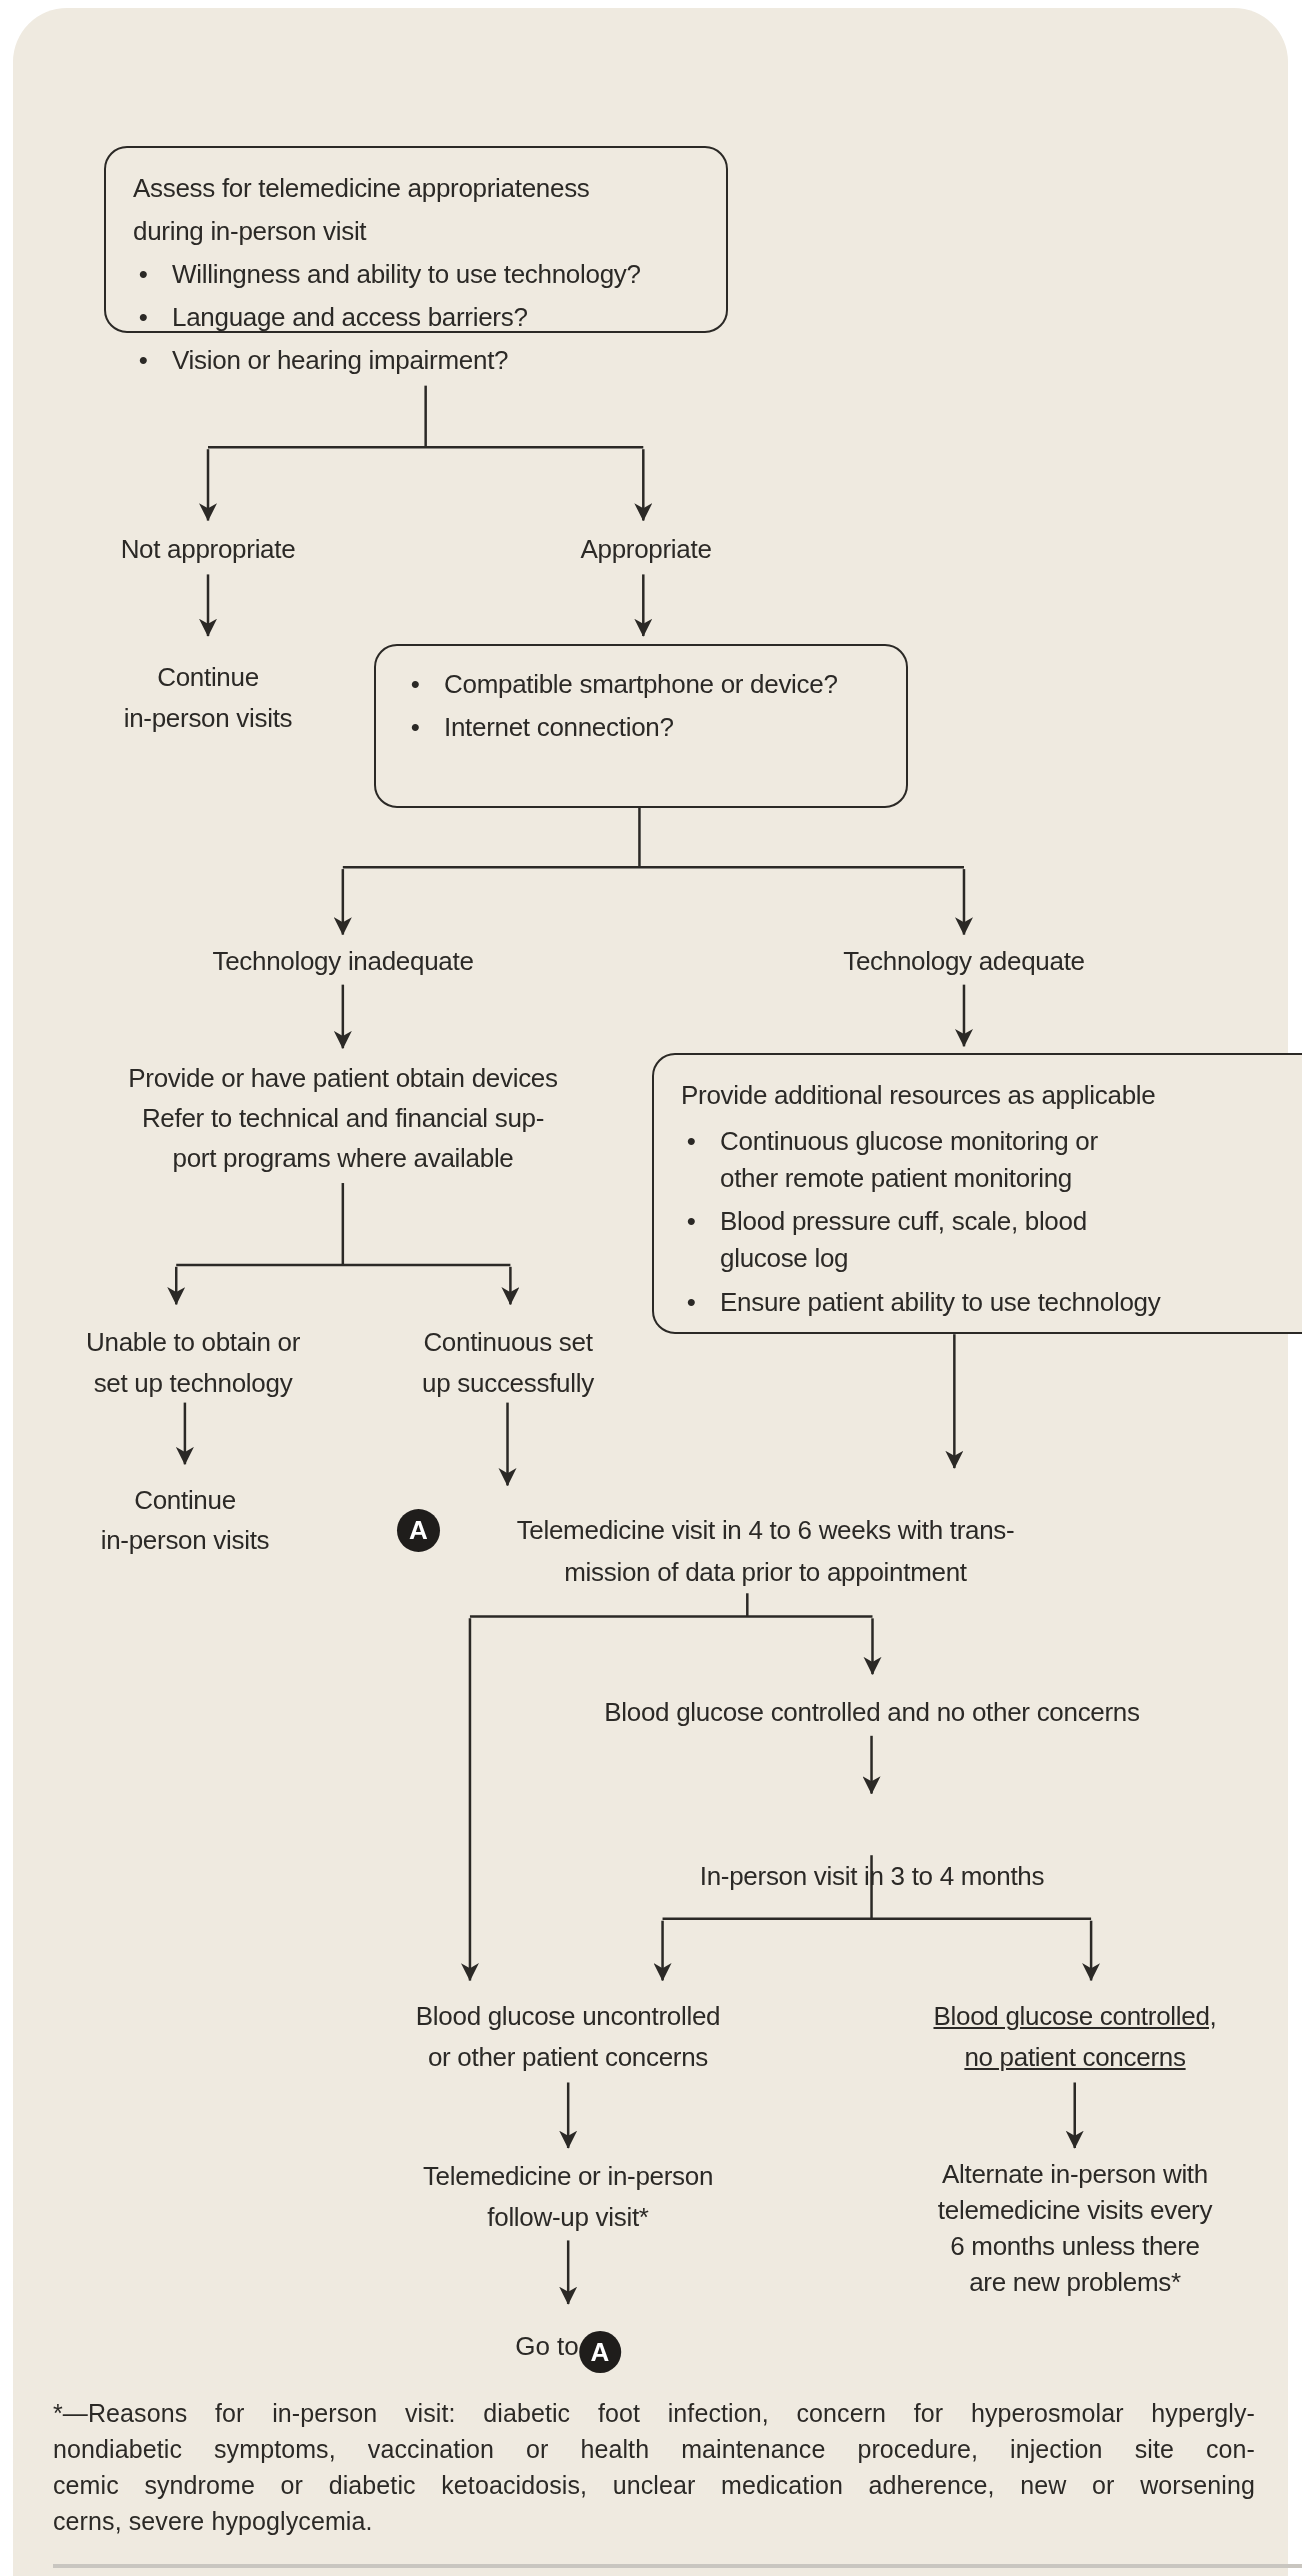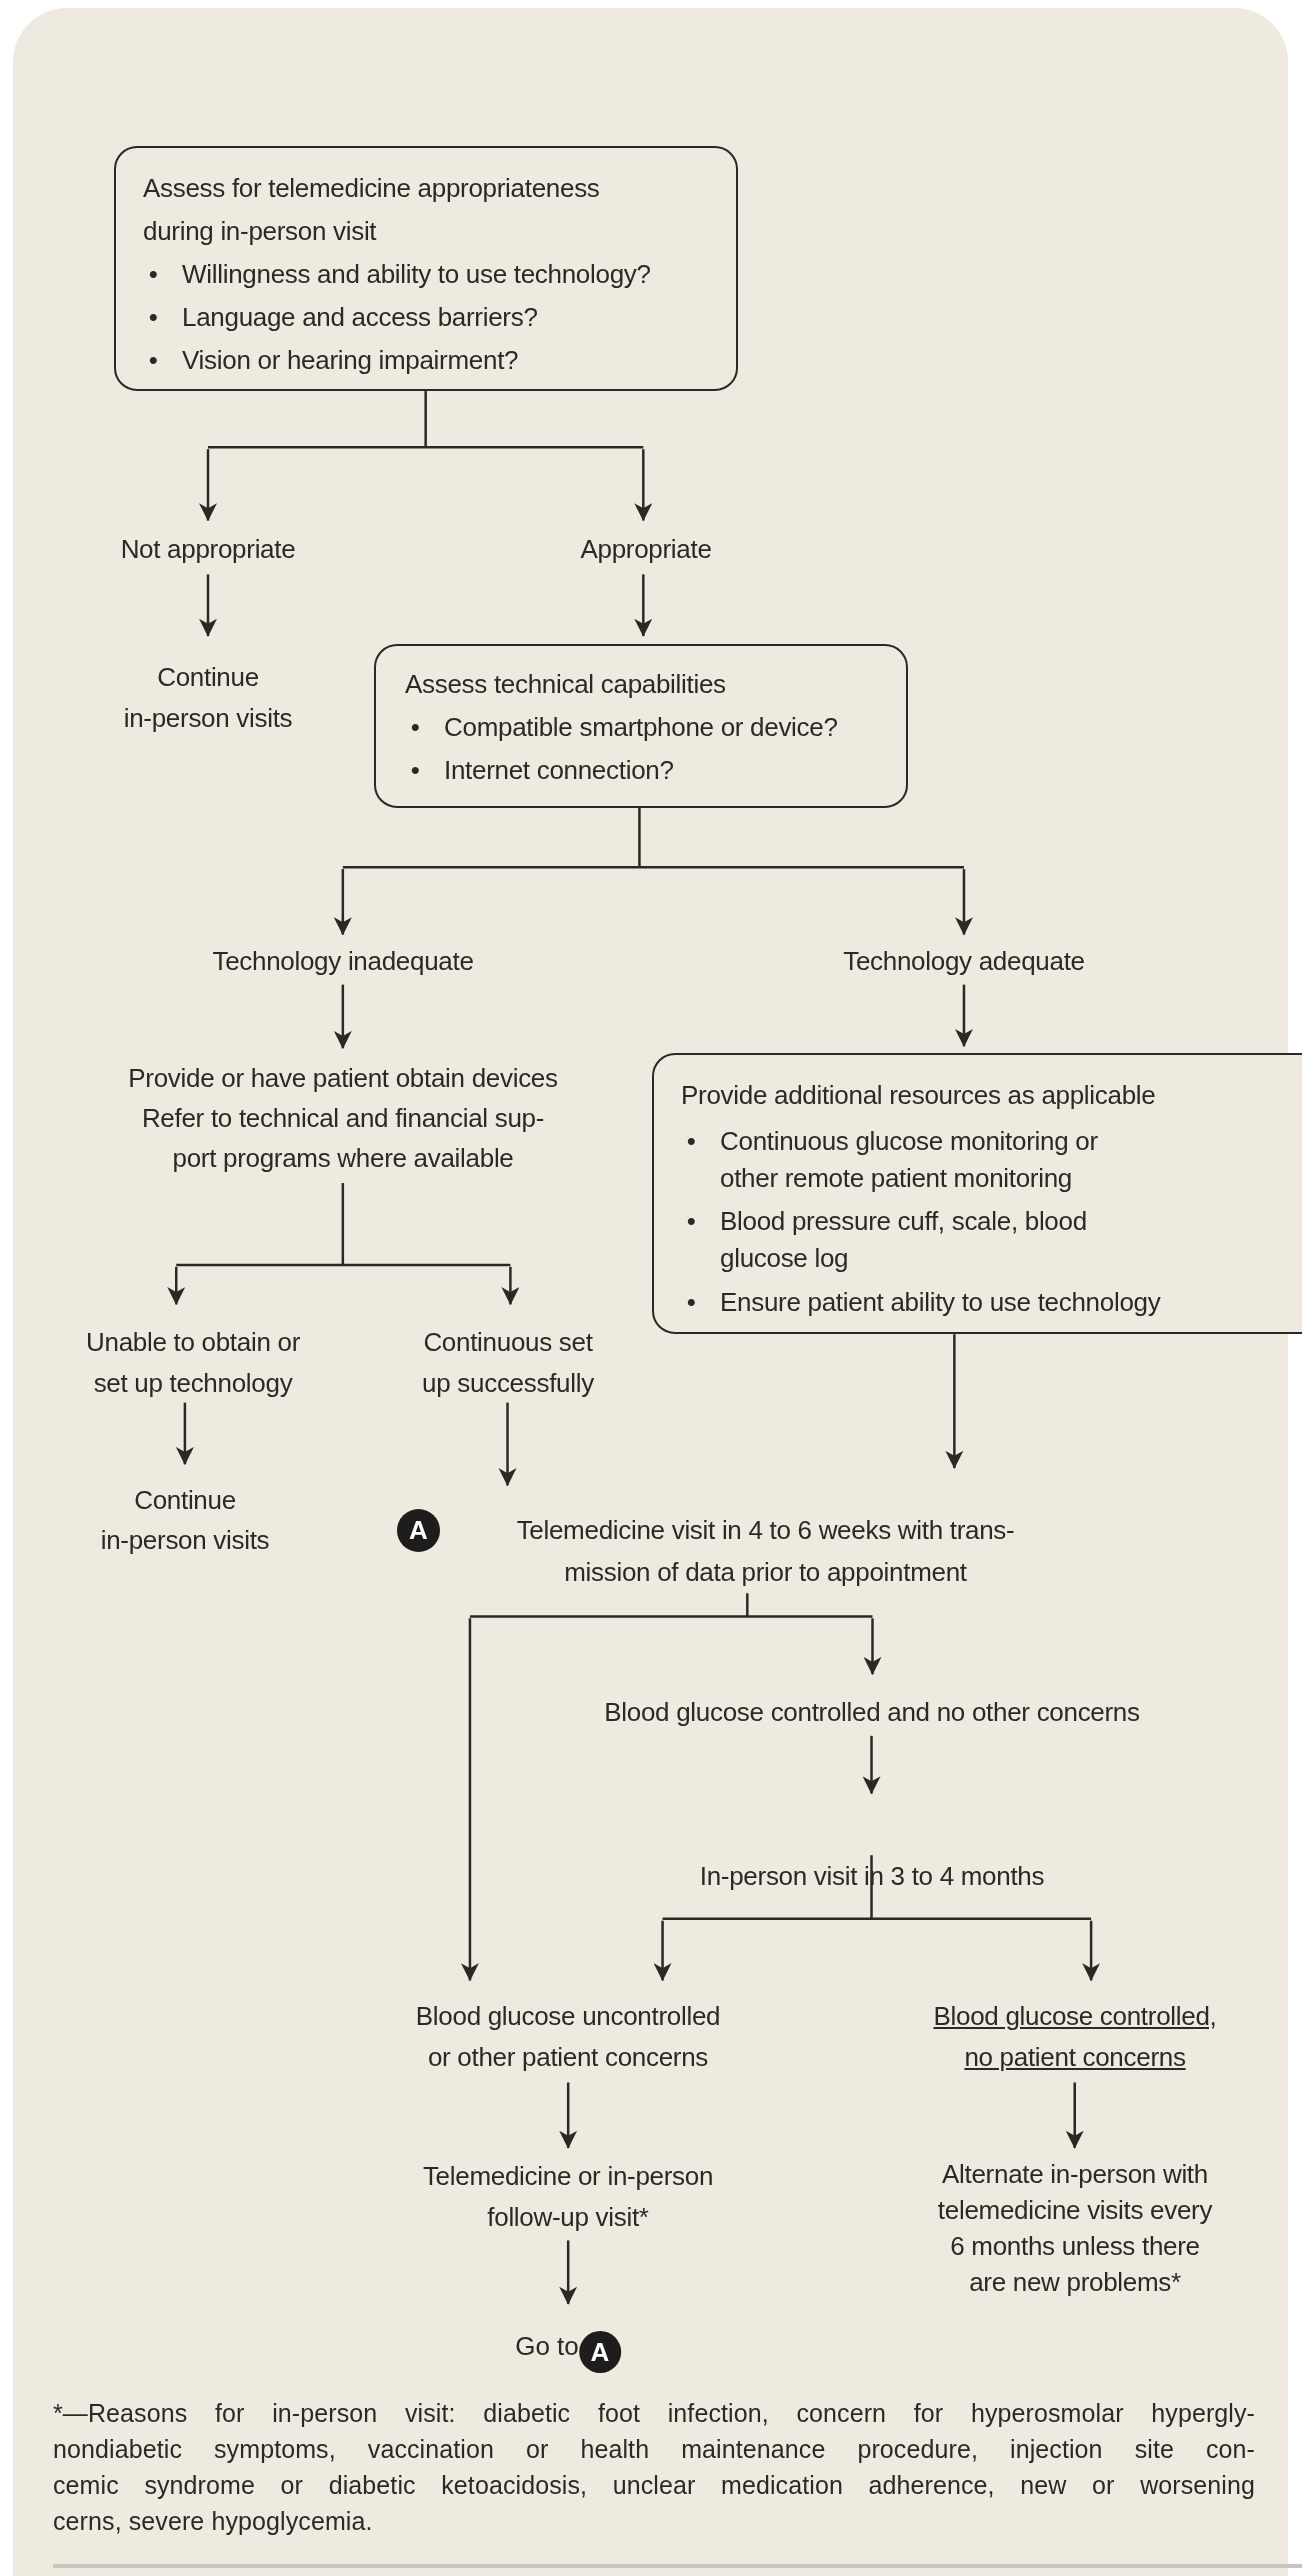--- a/index.html
+++ b/index.html
@@ -101,21 +101,21 @@
     <path class="c" marker-end="url(#ah)" d="M905,1802 V1862"></path>
     <path class="c" d="M905,1926 V1992"></path>
     <path class="c" d="M688,1992 H1133"></path>
     <path class="c" marker-end="url(#ah)" d="M688,1994 V2056"></path>
     <path class="c" marker-end="url(#ah)" d="M1133,1994 V2056"></path>
     <path class="c" marker-end="url(#ah)" d="M590,2162 V2230"></path>
     <path class="c" marker-end="url(#ah)" d="M1116,2162 V2230"></path>
     <path class="c" marker-end="url(#ah)" d="M590,2326 V2392"></path>
   </svg>
 
-  <div class="fbox" style="left:114px;top:146px;width:624px;height:245px;padding:19px 11.6px 0 27px;">
+  <div class="fbox" style="left:104px;top:146px;width:624px;height:187px;padding:19px 11.6px 0 27px;">
     <div class="title">Assess for telemedicine appropriateness</div>
     <div class="title">during in-person visit</div>
     <div class="bullet">
       <span class="dot">•</span>
       <span class="btxt">Willingness and ability to use technology?</span>
     </div>
     <div class="bullet">
       <span class="dot">•</span>
       <span class="btxt">Language and access barriers?</span>
     </div>
@@ -131,21 +131,20 @@
   <div class="lbl single" style="left:646px;top:532px;">
     <div>Appropriate</div>
   </div>
 
   <div class="lbl" style="left:208px;top:657px;">
     <div>Continue</div>
     <div>in-person visits</div>
   </div>
 
   <div class="fbox" style="left:374px;top:644px;width:534px;height:164px;padding:17.3px 11.6px 0 29px;">
-    <div class="title">Assess technical capabilities</div>
     <div class="bullet">
       <span class="dot">•</span>
       <span class="btxt">Compatible smartphone or device?</span>
     </div>
     <div class="bullet">
       <span class="dot">•</span>
       <span class="btxt">Internet connection?</span>
     </div>
   </div>
 

